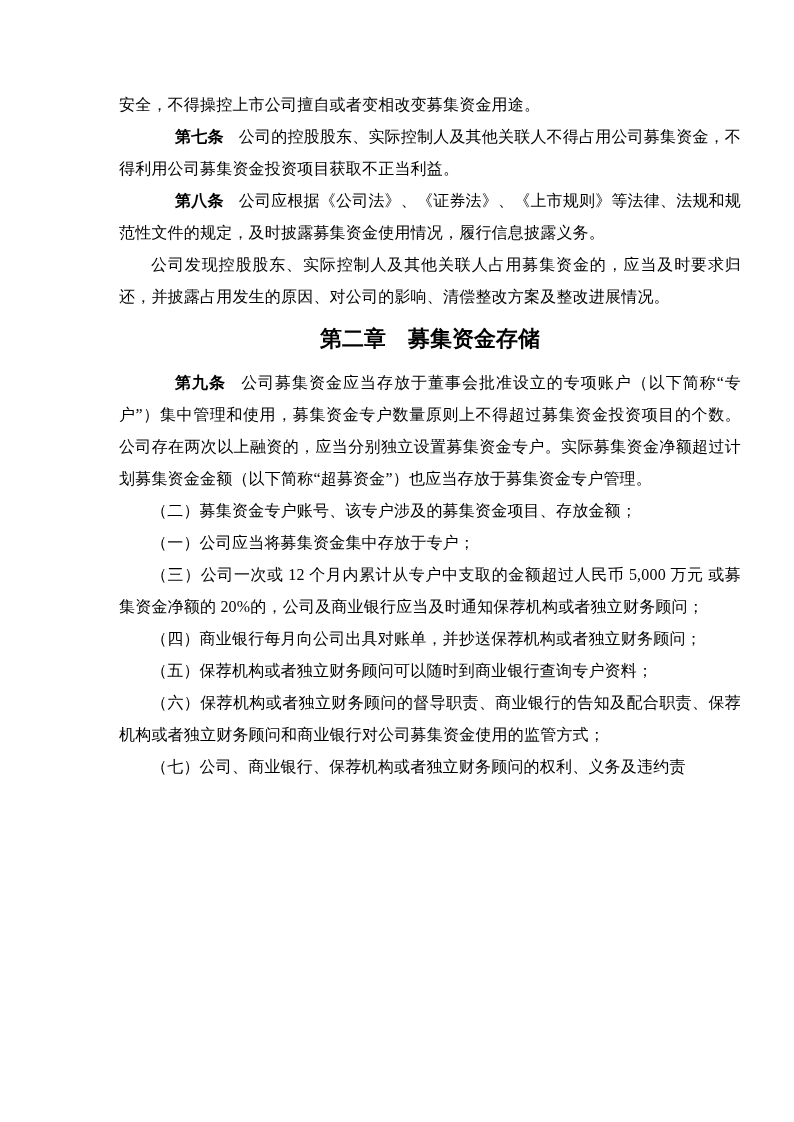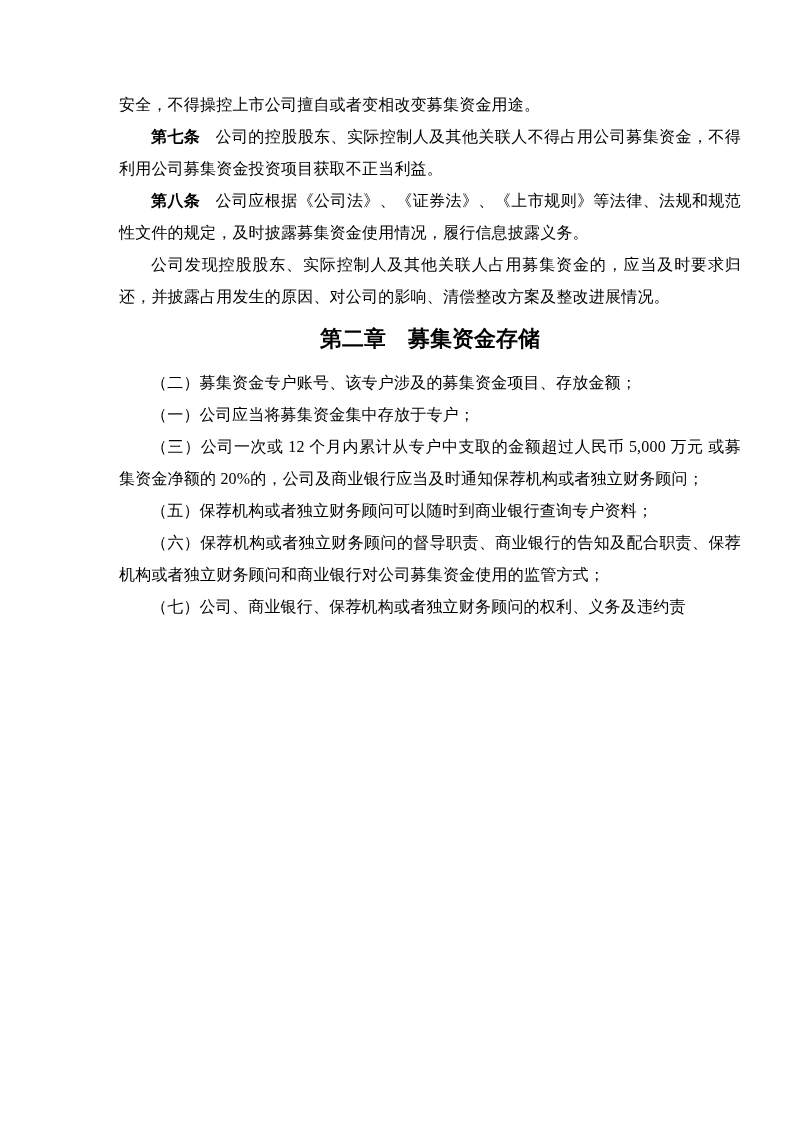--- a/index.html
+++ b/index.html
@@ -24,20 +24,21 @@
     line-height: 32px;
     text-align: justify;
     text-indent: 2em;
     letter-spacing: 0.2px;
   }
   .para.no-indent {
     text-indent: 0;
   }
   .label {
     font-weight: bold;
+    margin-left: 24px;
   }
   .label:not(:empty) {
     margin-right: 0.95em;
   }
   .heading {
     margin: 10px 0 12px 0;
     font-size: 22px;
     line-height: 32px;
     font-weight: bold;
     text-align: center;
@@ -52,28 +53,30 @@
   <p class="para no-indent"><span>安全，不得操控上市公司擅自或者变相改变募集资金用途。</span></p>
 
   <p class="para"><b class="label">第七条</b><span>公司的控股股东、实际控制人及其他关联人不得占用公司募集资金，不得利用公司募集资金投资项目获取不正当利益。</span></p>
 
   <p class="para"><b class="label">第八条</b><span>公司应根据《公司法》、《证券法》、《上市规则》等法律、法规和规范性文件的规定，及时披露募集资金使用情况，履行信息披露义务。</span></p>
 
   <p class="para"><span>公司发现控股股东、实际控制人及其他关联人占用募集资金的，应当及时要求归还，并披露占用发生的原因、对公司的影响、清偿整改方案及整改进展情况。</span></p>
 
   <p class="heading">第二章　募集资金存储</p>
 
+  <p class="para"><b class="label">第九条</b><span>公司募集资金应当存放于董事会批准设立的专项账户（以下简称“专户”）集中管理和使用，募集资金专户数量原则上不得超过募集资金投资项目的个数。公司存在两次以上融资的，应当分别独立设置募集资金专户。实际募集资金净额超过计划募集资金金额（以下简称“超募资金”）也应当存放于募集资金专户管理。</span></p>
 
 
   <p class="para"><span>（二）募集资金专户账号、该专户涉及的募集资金项目、存放金额；</span></p>
 
   <p class="para"><span>（一）公司应当将募集资金集中存放于专户；</span></p>
 
   <p class="para"><span>（三）公司一次或 12 个月内累计从专户中支取的金额超过人民币 5,000 万元 或募集资金净额的 20%的，公司及商业银行应当及时通知保荐机构或者独立财务顾问；</span></p>
 
+  <p class="para"><span>（四）商业银行每月向公司出具对账单，并抄送保荐机构或者独立财务顾问；</span></p>
 
   <p class="para"><span>（五）保荐机构或者独立财务顾问可以随时到商业银行查询专户资料；</span></p>
 
   <p class="para"><span>（六）保荐机构或者独立财务顾问的督导职责、商业银行的告知及配合职责、保荐机构或者独立财务顾问和商业银行对公司募集资金使用的监管方式；</span></p>
 
   <p class="para"><span>（七）公司、商业银行、保荐机构或者独立财务顾问的权利、义务及违约责</span></p>
 
 </div>
 
 </body></html>

